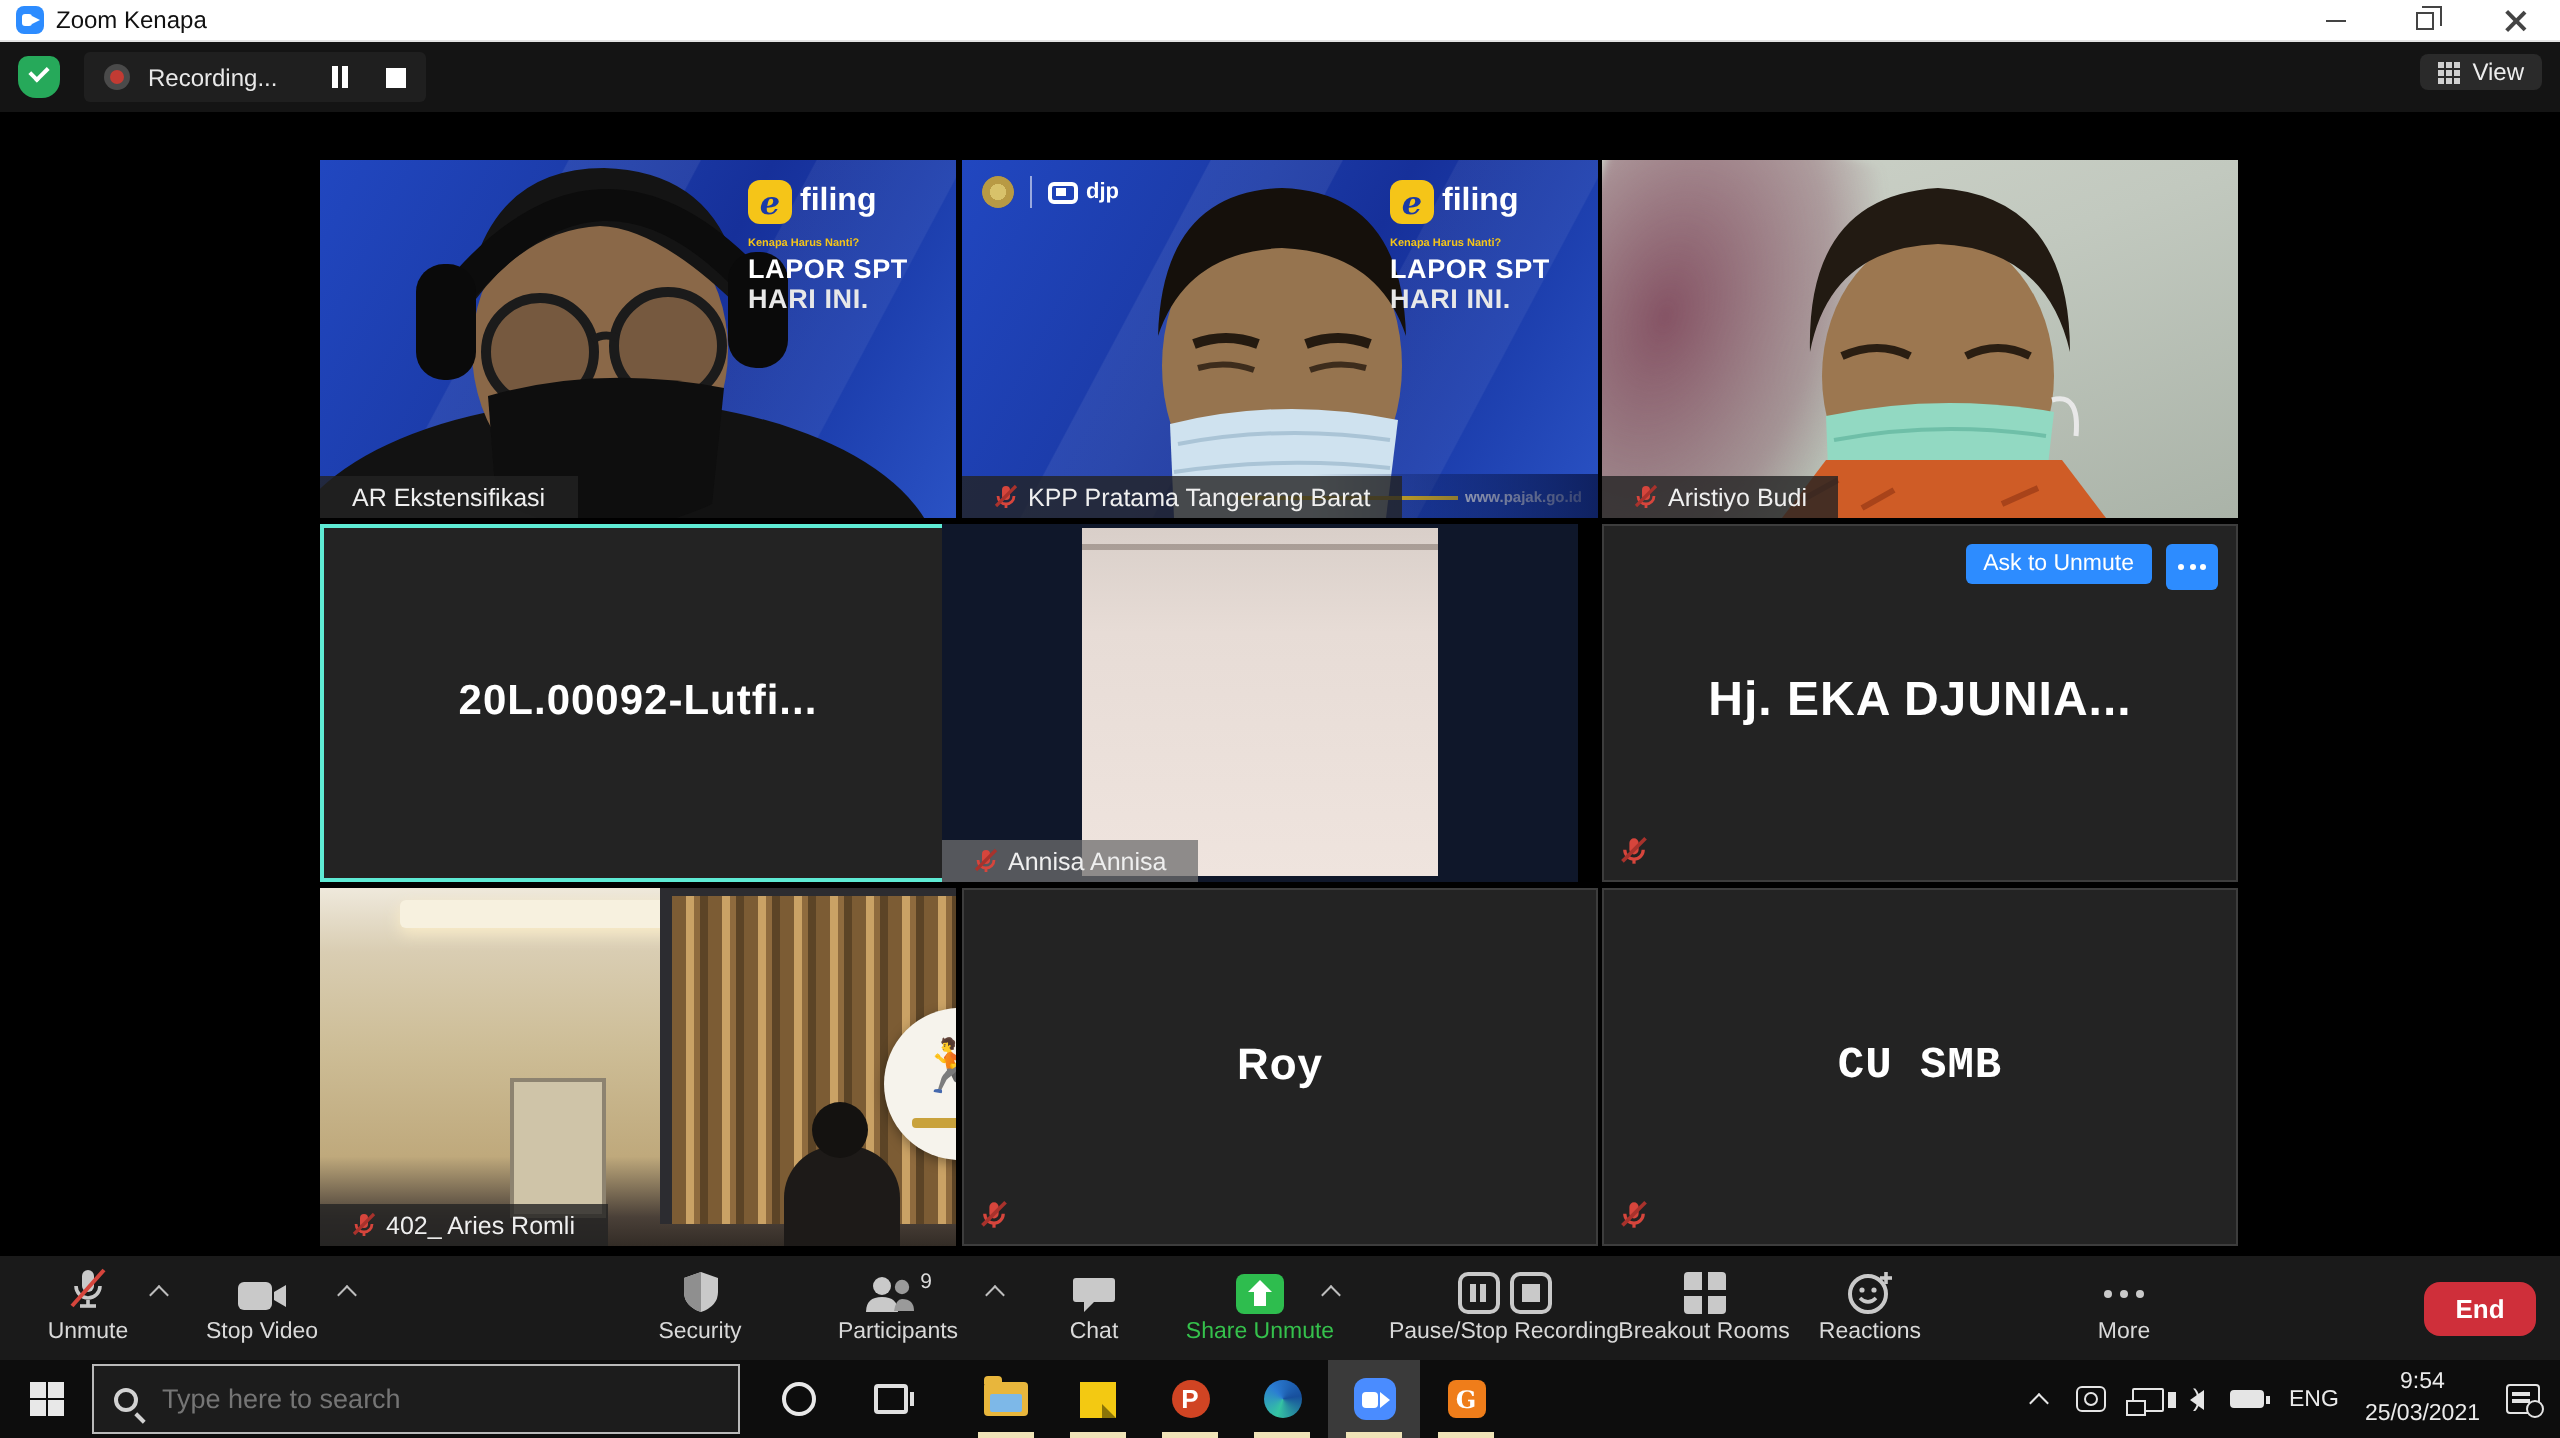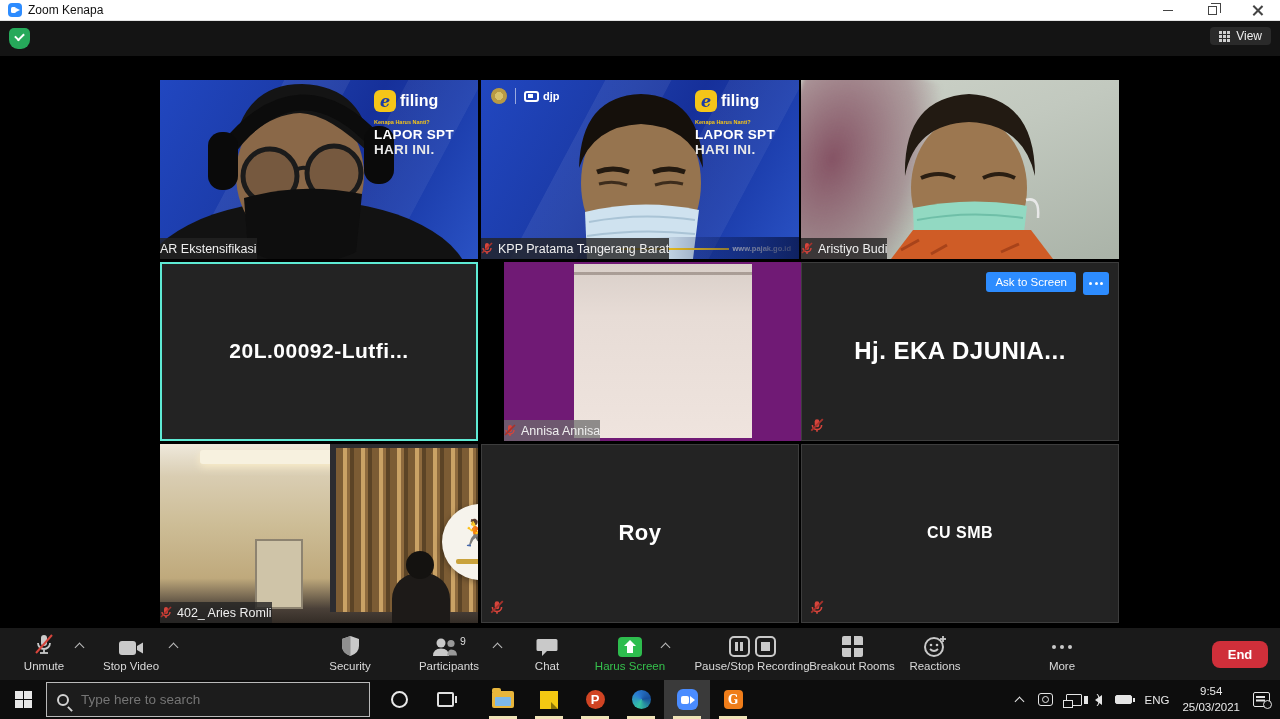--- a/index.html
+++ b/index.html
@@ -52,21 +52,21 @@
       linear-gradient(#cfcfcf,#cfcfcf) 0 8px/3px 3px no-repeat, linear-gradient(#cfcfcf,#cfcfcf) 4px 8px/3px 3px no-repeat, linear-gradient(#cfcfcf,#cfcfcf) 8px 8px/3px 3px no-repeat; }
   .view-btn span { color:#ededed; font-size:12px; }
 
   
   .stage { position:absolute; top:56px; left:0; width:1280px; height:572px; background:#000; }
   .tile { position:absolute; width:318px; height:179px; background:#232323; overflow:hidden;
     border:1px solid #3d3d3d; }
   .tile.photo { border:none; }
   .tile.active { border:2px solid #5eead4; }
   .tile-label { position:absolute; left:0; bottom:0; height:21px; display:flex; align-items:center;
-    gap:5px; padding:0 0; background:rgba(35,35,35,0.8); color:#efefef; font-size:12.5px; z-index:5; }
+    gap:5px; padding:0 16px; background:rgba(35,35,35,0.8); color:#efefef; font-size:12.5px; z-index:5; }
   .center-name { position:absolute; left:0; right:0; top:50%; transform:translateY(-55%);
     text-align:center; color:#fff; font-weight:bold; letter-spacing:.5px; }
   .mic-corner { position:absolute; left:8px; bottom:7px; z-index:5; }
 
   
   .bg-blue { position:absolute; inset:0;
     background:linear-gradient(118deg,#2147c0 0%,#1b3aa6 38%,#16309a 55%,#1d3fae 78%,#2a52c4 100%); }
   .bg-blue::after { content:""; position:absolute; inset:0;
     background:linear-gradient(118deg,transparent 30%,rgba(255,255,255,0.07) 30.2%,rgba(255,255,255,0.07) 46%,transparent 46.2%,transparent 60%,rgba(255,255,255,0.06) 60.2%,rgba(255,255,255,0.06) 78%,transparent 78.2%); }
   .efiling { position:absolute; top:10px; right:12px; width:92px; text-align:left; z-index:3; }
@@ -219,20 +219,29 @@
           <div class="glyph-restore"></div>
         </div>
       <div class="win-btn">
           <div class="glyph-close"></div>
         </div>
     </div>
   </div>
 
   <div class="meetbar">
     <div class="shield"></div>
+    <div class="rec-pill">
+      <div class="rec-dot"></div>
+      <div class="rec-text">Recording...</div>
+      <div class="rec-pause">
+          <i></i>
+          <i></i>
+        </div>
+      <div class="rec-stop"></div>
+    </div>
     <div class="view-btn">
       <div class="grid-ico"></div>
       <span>View</span>
     </div>
   </div>
 
   <div class="stage">
 
     <div class="tile photo" style="left:160px; top:24px;">
       <div class="bg-blue"></div>
@@ -327,35 +336,35 @@
             <line x1="1" y1="11" x2="11" y2="1" stroke="#a8322c" stroke-width="1.6"></line>
         </svg>
         <span>Aristiyo Budi</span>
       </div>
     </div>
 
     <div class="tile active" style="left:160px; top:206px;">
       <div class="center-name" style="font-size:21px;">20L.00092-Lutfi...</div>
     </div>
 
-    <div class="tile photo" style="left:504px; top:206px; background:#701a75;">
+    <div class="tile photo" style="left:471px; top:206px; background:#0f172a;">
       <div class="ceiling"></div>
       <div class="tile-label" style="background:rgba(110,110,110,0.75);">
         <svg class="mic-muted-svg" width="12" height="13" viewBox="0 0 12 13">
           <rect x="4" y="1" width="4" height="7" rx="2" fill="#d6453c"></rect>
             <path d="M2,6 a4,4 0 0 0 8,0" stroke="#d6453c" stroke-width="1.4" fill="none"></path>
             <line x1="6" y1="10" x2="6" y2="12" stroke="#d6453c" stroke-width="1.4"></line>
             <line x1="1" y1="11" x2="11" y2="1" stroke="#a8322c" stroke-width="1.6"></line>
         </svg>
         <span>Annisa Annisa</span>
       </div>
     </div>
 
     <div class="tile" style="left:801px; top:206px;">
-      <div class="ask-btn">Ask to Screen</div>
+      <div class="ask-btn">Ask to Unmute</div>
       <div class="dots-btn">
           <i></i>
           <i></i>
           <i></i>
         </div>
       <div class="center-name" style="font-size:24px;">Hj. EKA   DJUNIA...</div>
       <svg class="mic-corner" width="14" height="15" viewBox="0 0 12 13">
         <rect x="4" y="1" width="4" height="7" rx="2" fill="#d6453c"></rect>
           <path d="M2,6 a4,4 0 0 0 8,0" stroke="#d6453c" stroke-width="1.4" fill="none"></path>
           <line x1="6" y1="10" x2="6" y2="12" stroke="#d6453c" stroke-width="1.4"></line>
@@ -386,21 +395,21 @@
       <div class="center-name" style="font-size:22px;">Roy</div>
       <svg class="mic-corner" width="14" height="15" viewBox="0 0 12 13">
         <rect x="4" y="1" width="4" height="7" rx="2" fill="#d6453c"></rect>
           <path d="M2,6 a4,4 0 0 0 8,0" stroke="#d6453c" stroke-width="1.4" fill="none"></path>
           <line x1="6" y1="10" x2="6" y2="12" stroke="#d6453c" stroke-width="1.4"></line>
           <line x1="1" y1="11" x2="11" y2="1" stroke="#a8322c" stroke-width="1.6"></line>
       </svg>
     </div>
 
     <div class="tile" style="left:801px; top:388px;">
-      <div class="center-name" style="font-size:16px;">CU SMB</div>
+      <div class="center-name" style="font-size:22px;font-family:Liberation Mono, monospace;">CU SMB</div>
       <svg class="mic-corner" width="14" height="15" viewBox="0 0 12 13">
         <rect x="4" y="1" width="4" height="7" rx="2" fill="#d6453c"></rect>
           <path d="M2,6 a4,4 0 0 0 8,0" stroke="#d6453c" stroke-width="1.4" fill="none"></path>
           <line x1="6" y1="10" x2="6" y2="12" stroke="#d6453c" stroke-width="1.4"></line>
           <line x1="1" y1="11" x2="11" y2="1" stroke="#a8322c" stroke-width="1.6"></line>
       </svg>
     </div>
   </div>
 
   <div class="toolbar">
@@ -459,21 +468,21 @@
           <path d="M2,2 h18 a1.5,1.5 0 0 1 1.5,1.5 v9 a1.5,1.5 0 0 1 -1.5,1.5 h-9 l-5,5 v-5 h-4 a1.5,1.5 0 0 1 -1.5,-1.5 v-9 A1.5,1.5 0 0 1 2,2 Z" fill="#c9c9c9"></path>
         </svg>
       </div>
       <div>Chat</div>
     </div>
 
     <div class="tb-item" style="left:588px; width:84px;">
       <div class="tb-ico">
           <div class="share-ico"></div>
         </div>
-      <div class="share-label">Harus Screen</div>
+      <div class="share-label">Share Unmute</div>
     </div>
     <div class="tb-chev" style="left:662px;"></div>
 
     <div class="tb-item" style="left:682px; width:116px;margin-left:12px;">
       <div class="tb-ico" style="gap:5px;">
         <div class="rs-ico">
             <div class="b"></div>
             <div class="b"></div>
           </div>
         <div class="rs-ico">

